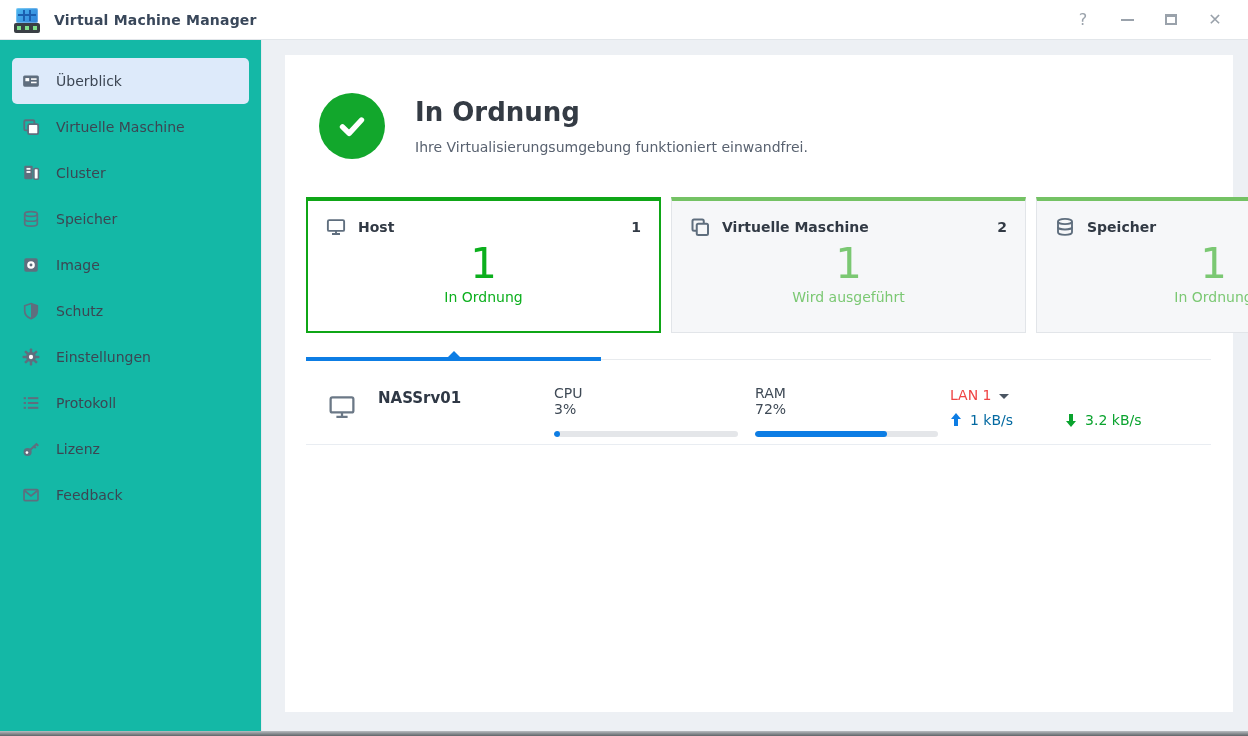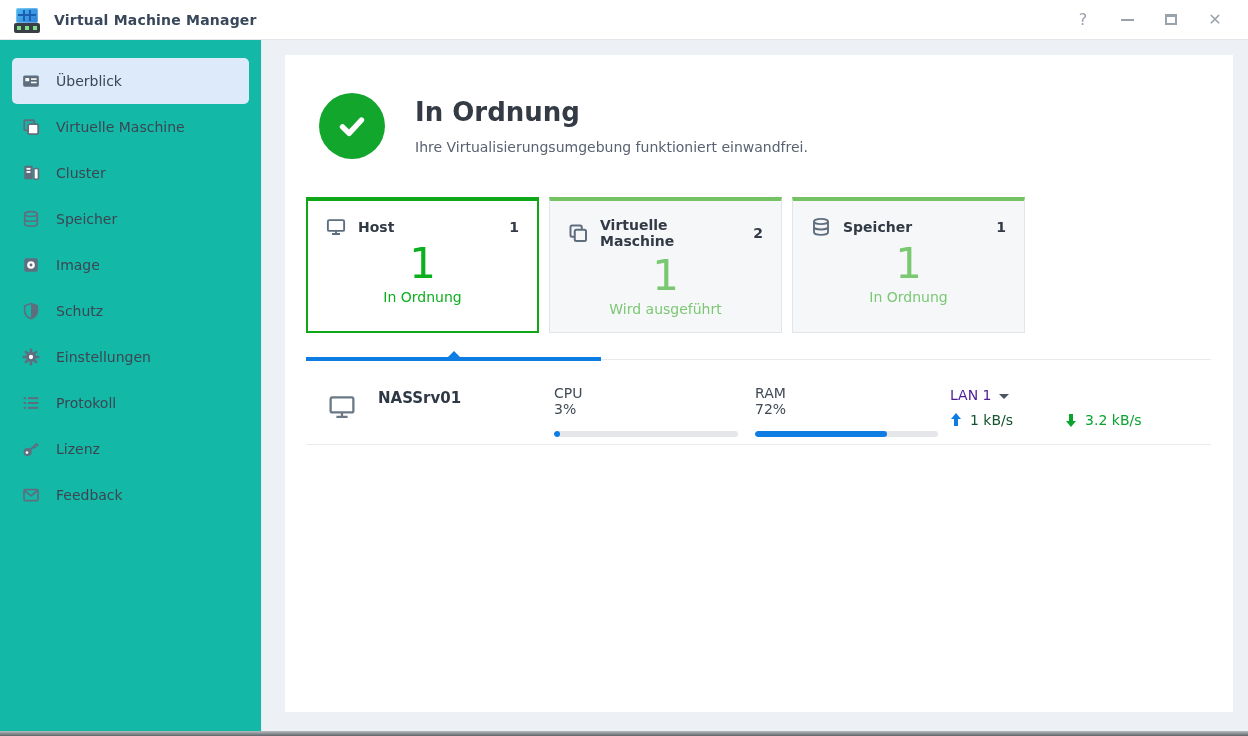--- a/index.html
+++ b/index.html
@@ -42,21 +42,21 @@
   
   .main-bg { position:absolute; top:40px; left:262px; width:986px; height:691px; background:#edf0f4; }
   .panel { position:absolute; top:55px; left:285px; width:948px; height:657px; background:#ffffff; }
 
   .status-circle { position:absolute; left:34px; top:38px; width:66px; height:66px; border-radius:50%;
                    background:#12a72c; display:flex; align-items:center; justify-content:center; }
   .status-title { position:absolute; left:130px; top:42px; font-size:26px; font-weight:bold; color:#343b44; }
   .status-sub { position:absolute; left:130px; top:84px; font-size:14px; color:#596270; }
 
   .cards { position:absolute; left:21px; top:142px; display:flex; gap:10px; }
-  .card { width:233px; height:136px; background:#f6f7f9; border:1px solid #e2e5e9; border-top:4px solid #74c264;
+  .card { width:355px; height:136px; background:#f6f7f9; border:1px solid #e2e5e9; border-top:4px solid #74c264;
           padding:16px 18px 0 18px; position:relative; cursor:pointer; }
   .card.selected { background:#ffffff; border:2px solid #0fa617; border-top:4px solid #0fa617; }
   .card-head { display:flex; align-items:center; gap:12px; }
   .card-title { font-size:14px; font-weight:bold; color:#323a45; }
   .card-count { margin-left:auto; font-size:14px; font-weight:bold; color:#323a45; }
   .card-value { text-align:center; font-size:42px; line-height:46px; margin-top:4px; color:#7bc873; }
   .card-status { text-align:center; font-size:14px; margin-top:2px; color:#7bc873; }
   .card.selected .card-value, .card.selected .card-status { color:#0caf1d; }
 
   .tab-rail { position:absolute; left:21px; top:304px; width:905px; height:1px; background:#e8ebee; }
@@ -69,25 +69,25 @@
   .row-name { position:absolute; left:72px; top:8px; font-size:15px; font-weight:bold; color:#2f3845; }
 
   .meter { position:absolute; top:4px; }
   .meter-cpu { left:248px; width:184px; }
   .meter-ram { left:449px; width:183px; }
   .meter-labels { display:flex; justify-content:space-between; font-size:14px; color:#3f4a56;flex-direction:column; }
   .meter-track { margin-top:14px; height:6px; border-radius:3px; background:#e4e6e9; overflow:hidden; }
   .meter-fill { height:6px; border-radius:3px; background:#0d7de4; }
 
   .lan { position:absolute; left:644px; top:4px; width:261px; }
-  .lan-select { font-size:14px; color:#4c1d95; display:inline-flex; align-items:center; gap:7px; cursor:pointer; }
+  .lan-select { font-size:14px; color:#ef4444; display:inline-flex; align-items:center; gap:7px; cursor:pointer; }
   .lan-caret { width:0; height:0; border-left:5px solid transparent; border-right:5px solid transparent; border-top:5px solid #4a5562; margin-top:2px; }
   .lan-traffic { position:absolute; top:27px; left:0; width:100%; display:flex; align-items:center; }
   .traffic { display:flex; align-items:center; gap:8px; font-size:14px; }
-  .traffic.up { color:#14532d;gap:8px; }
+  .traffic.up { color:#0369a1;gap:8px; }
   .traffic.down { color:#0aa32e; margin-left:52px; }
 
   .row-divider { position:absolute; left:21px; top:389px; width:905px; height:1px; background:#e9edf2; }
 
   .bottom-edge { position:absolute; left:0; bottom:0; width:1248px; height:5px;
                  background:linear-gradient(#b9bdc1,#5f6468); }
 </style>
 </head>
 <body>
 

